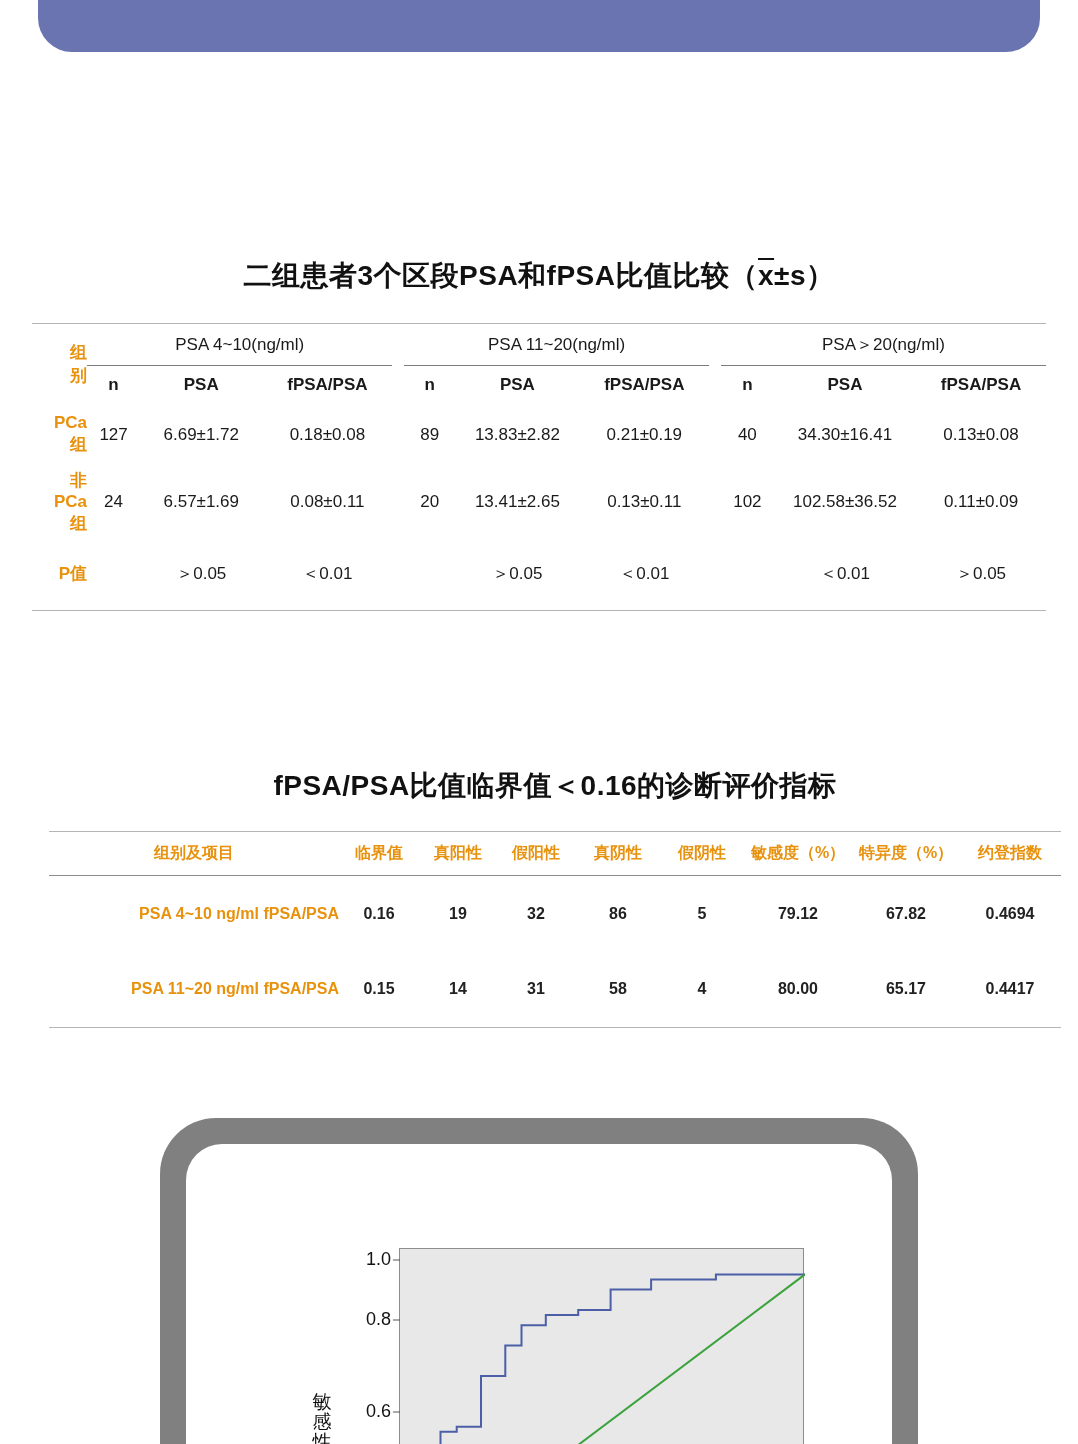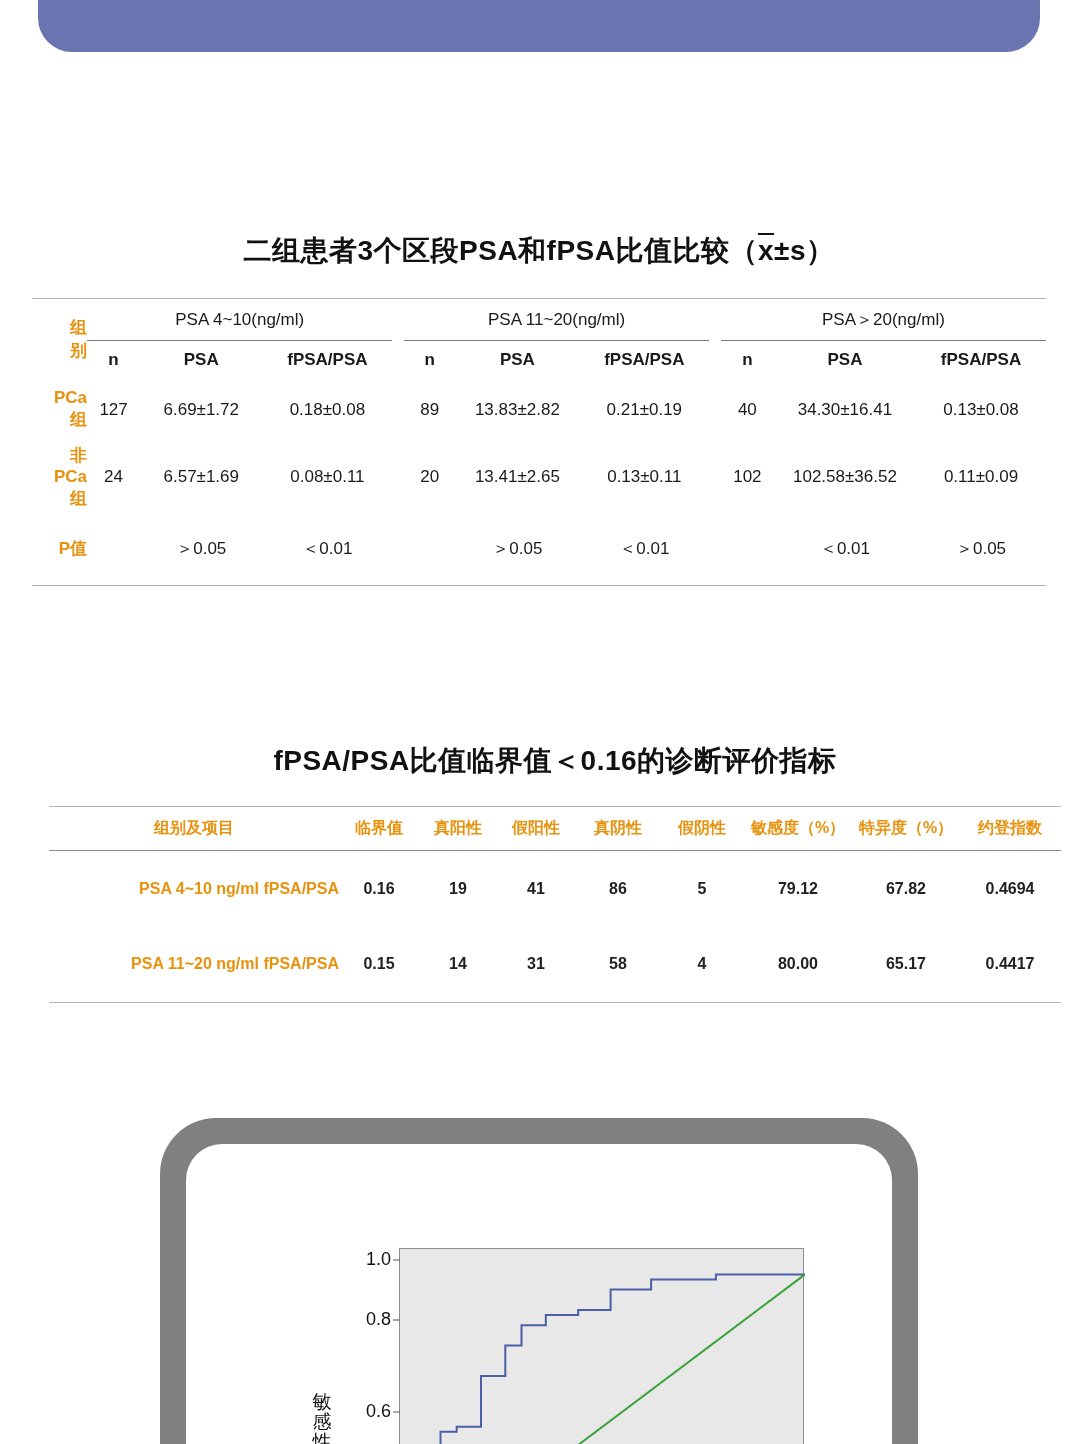--- a/index.html
+++ b/index.html
@@ -34,20 +34,21 @@
     top: 232px;
     left: 0;
     width: 1078px;
   }
   .doc-title {
     text-align: center;
     font-size: 28px;
     font-weight: bold;
     letter-spacing: 0.5px;
     color: #111111;
+    margin-top: 25px;
   }
   .overbar { text-decoration: overline; }
 
   table.data {
     border-collapse: collapse;
     width: 1012px;
     margin: 28px auto 0 auto;
     font-size: 16px;
   }
   table.data td, table.data th {
@@ -271,21 +272,21 @@
       <th style="width:86px">真阴性</th>
       <th style="width:82px">假阴性</th>
       <th style="width:110px">敏感度（%）</th>
       <th style="width:106px">特异度（%）</th>
       <th style="width:102px">约登指数</th>
     </tr>
     <tr>
       <td class="rowlabel">PSA 4~10 ng/ml fPSA/PSA</td>
       <td>0.16</td>
       <td>19</td>
-      <td>41</td>
+      <td>32</td>
       <td>86</td>
       <td>5</td>
       <td>79.12</td>
       <td>67.82</td>
       <td>0.4694</td>
     </tr>
     <tr class="last">
       <td class="rowlabel">PSA 11~20 ng/ml fPSA/PSA</td>
       <td>0.15</td>
       <td>14</td>

